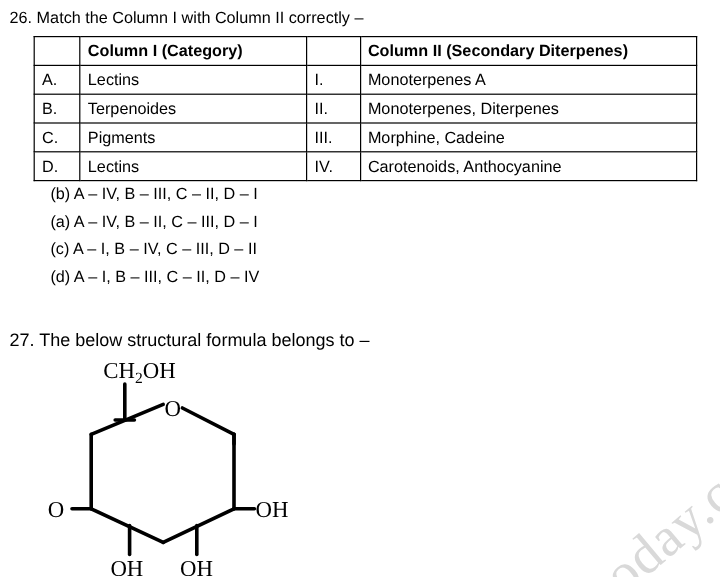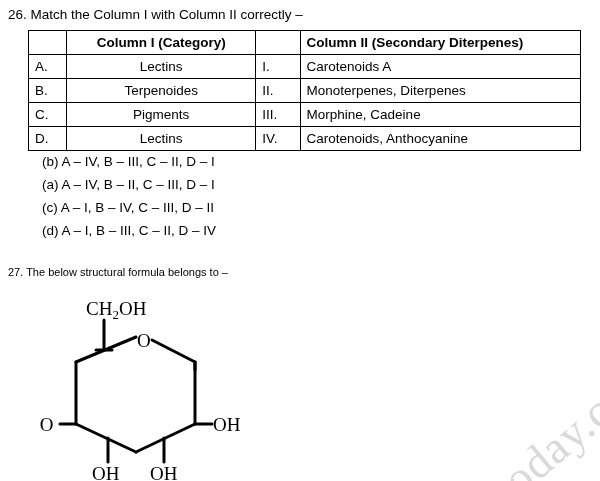--- a/index.html
+++ b/index.html
@@ -42,41 +42,41 @@
     border: 1px solid #000000;
     padding: 2px 6px;
     height: 19px;
     vertical-align: middle;
     white-space: nowrap;
   }
   .match-table .hdr {
     font-weight: bold;
   }
   .col-a { width: 30px; text-align: left; }
-  .col-b { width: 195px; text-align: center; }
+  .col-b { width: 195px; }
   .col-c { width: 38px; text-align: left; }
   .col-d { width: 288px; }
 
   .options {
     position: absolute;
     left: 42px;
     top: 150px;
     font-size: 13.5px;
     line-height: 23px;
   }
   .option-row {
     white-space: nowrap;
   }
 
   
   .q27-stem {
     position: absolute;
     left: 8px;
-    top: 264px;
-    font-size: 11px;
+    top: 275px;
+    font-size: 15px;
     line-height: 17px;
     white-space: nowrap;
   }
 
   .structure {
     position: absolute;
     left: 40px;
     top: 300px;
     width: 230px;
     height: 180px;
@@ -120,21 +120,21 @@
       <tr>
         <td class="col-a hdr"></td>
         <td class="col-b hdr">Column I (Category)</td>
         <td class="col-c hdr"></td>
         <td class="col-d hdr">Column II (Secondary Diterpenes)</td>
       </tr>
       <tr>
         <td class="col-a">A.</td>
         <td class="col-b">Lectins</td>
         <td class="col-c">I.</td>
-        <td class="col-d">Carotenoids A</td>
+        <td class="col-d">Monoterpenes A</td>
       </tr>
       <tr>
         <td class="col-a">B.</td>
         <td class="col-b">Terpenoides</td>
         <td class="col-c">II.</td>
         <td class="col-d">Monoterpenes, Diterpenes</td>
       </tr>
       <tr>
         <td class="col-a">C.</td>
         <td class="col-b">Pigments</td>

